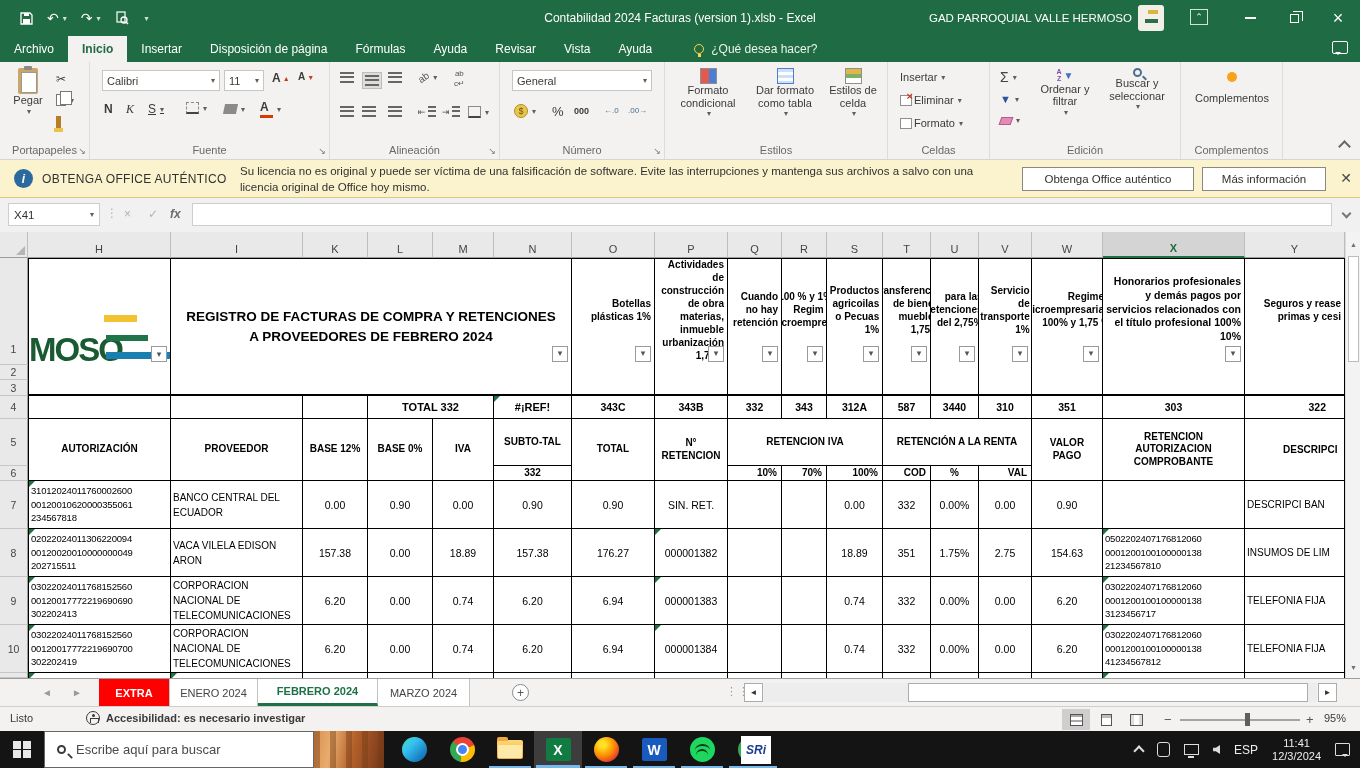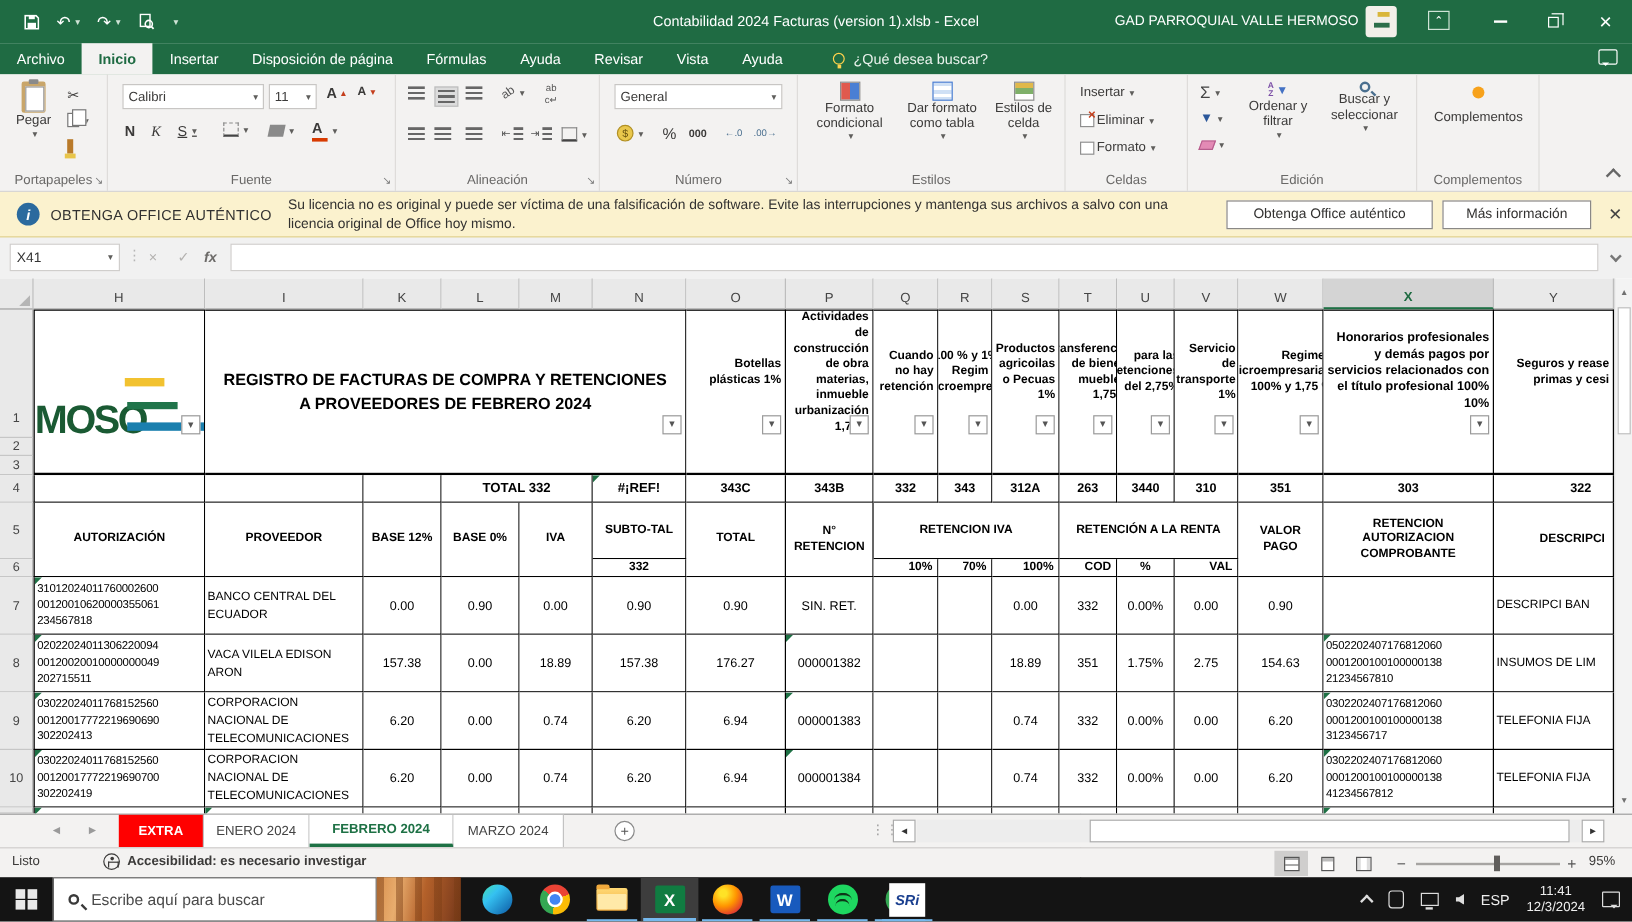--- a/index.html
+++ b/index.html
@@ -248,21 +248,21 @@
     <div class="mtab on">Inicio</div>
     <div class="mtab">Insertar</div>
     <div class="mtab">Disposición de página</div>
     <div class="mtab">Fórmulas</div>
     <div class="mtab">Ayuda</div>
     <div class="mtab">Revisar</div>
     <div class="mtab">Vista</div>
     <div class="mtab">Ayuda</div>
     <div class="tellme">
       <span class="bulb"></span>
-      <span>¿Qué desea buscar?</span>
+      <span>¿Qué desea hacer?</span>
     </div>
   </div>
   <div class="fbk"></div>
 
   <div class="ribbon">
 
     <div class="rg" style="left:0;width:90px">
       <div class="bigbtn" style="left:8px;top:6px;width:40px">
         <span class="clipico"></span>
         <span>Pegar</span>
@@ -566,21 +566,21 @@
     <div class="c bl" style="grid-area:5/2/6/3"></div>
     <div class="c" style="grid-area:5/3/6/4"></div>
     <div class="c" style="grid-area:5/4/6/5"></div>
     <div class="c cc b" style="grid-area:5/5/6/7;font-size:11px">TOTAL 332</div>
     <div class="c cc b tri" style="grid-area:5/7/6/8;font-size:11px">#¡REF!</div>
     <div class="c cc b" style="grid-area:5/8/6/9">343C</div>
     <div class="c cc b" style="grid-area:5/9/6/10">343B</div>
     <div class="c cc b" style="grid-area:5/10/6/11">332</div>
     <div class="c cc b" style="grid-area:5/11/6/12">343</div>
     <div class="c cc b" style="grid-area:5/12/6/13">312A</div>
-    <div class="c cc b" style="grid-area:5/13/6/14">263</div>
+    <div class="c cc b" style="grid-area:5/13/6/14">587</div>
     <div class="c cc b" style="grid-area:5/14/6/15">3440</div>
     <div class="c cc b" style="grid-area:5/15/6/16">310</div>
     <div class="c cc b" style="grid-area:5/16/6/17">351</div>
     <div class="c cc b" style="grid-area:5/17/6/18">303</div>
     <div class="c cr b" style="grid-area:5/18/6/19;padding-right:18px">322</div>
 
     <div class="c cc h5 bl" style="grid-area:6/2/8/3">AUTORIZACIÓN</div>
     <div class="c cc h5" style="grid-area:6/3/8/4">PROVEEDOR</div>
     <div class="c cc h5" style="grid-area:6/4/8/5">BASE 12%</div>
     <div class="c cc h5" style="grid-area:6/5/8/6">BASE 0%</div>

